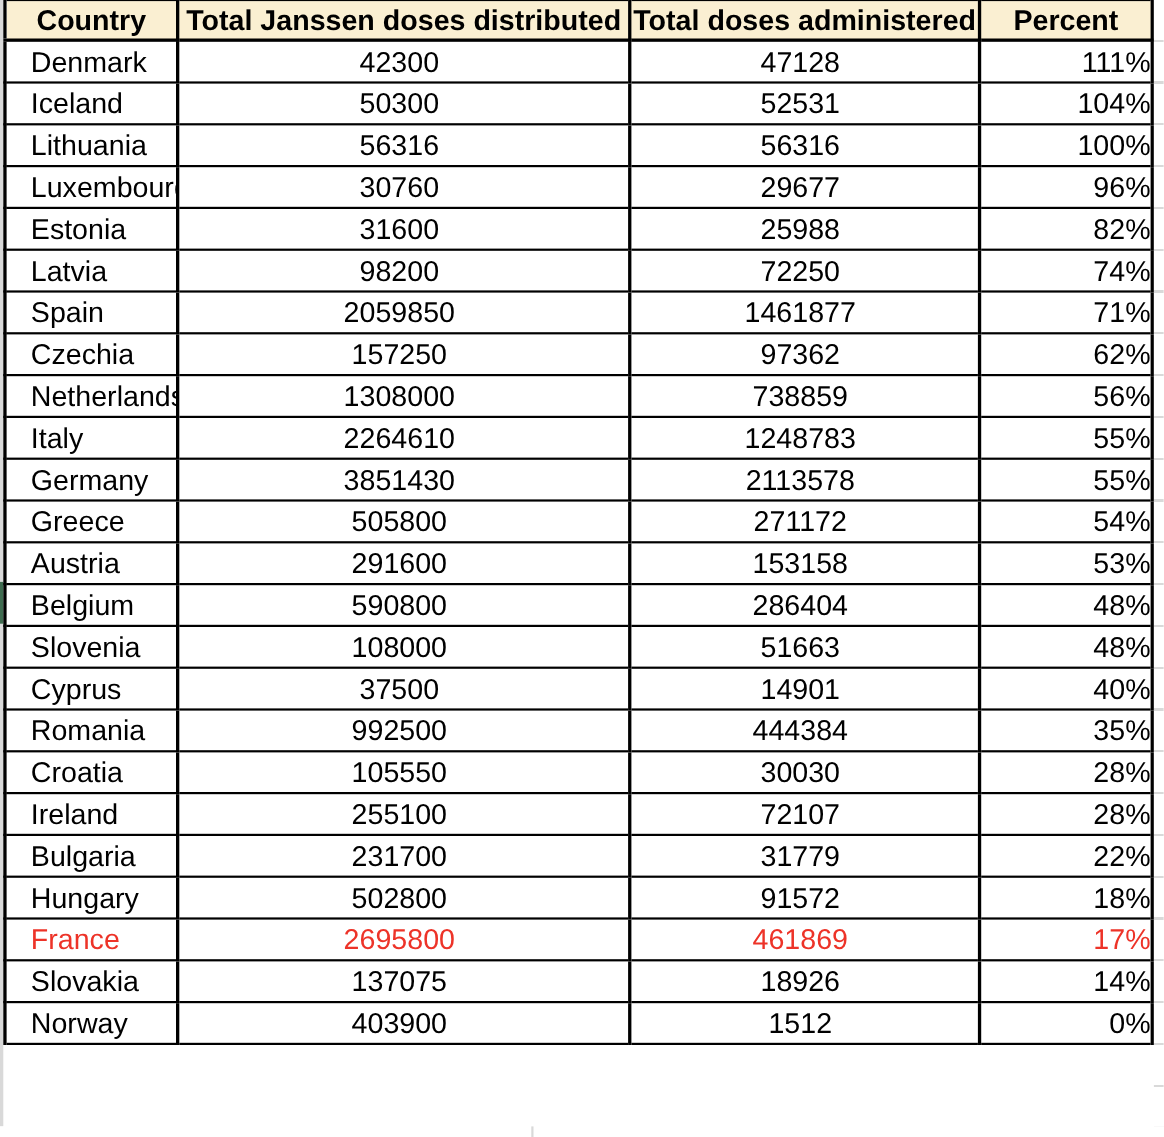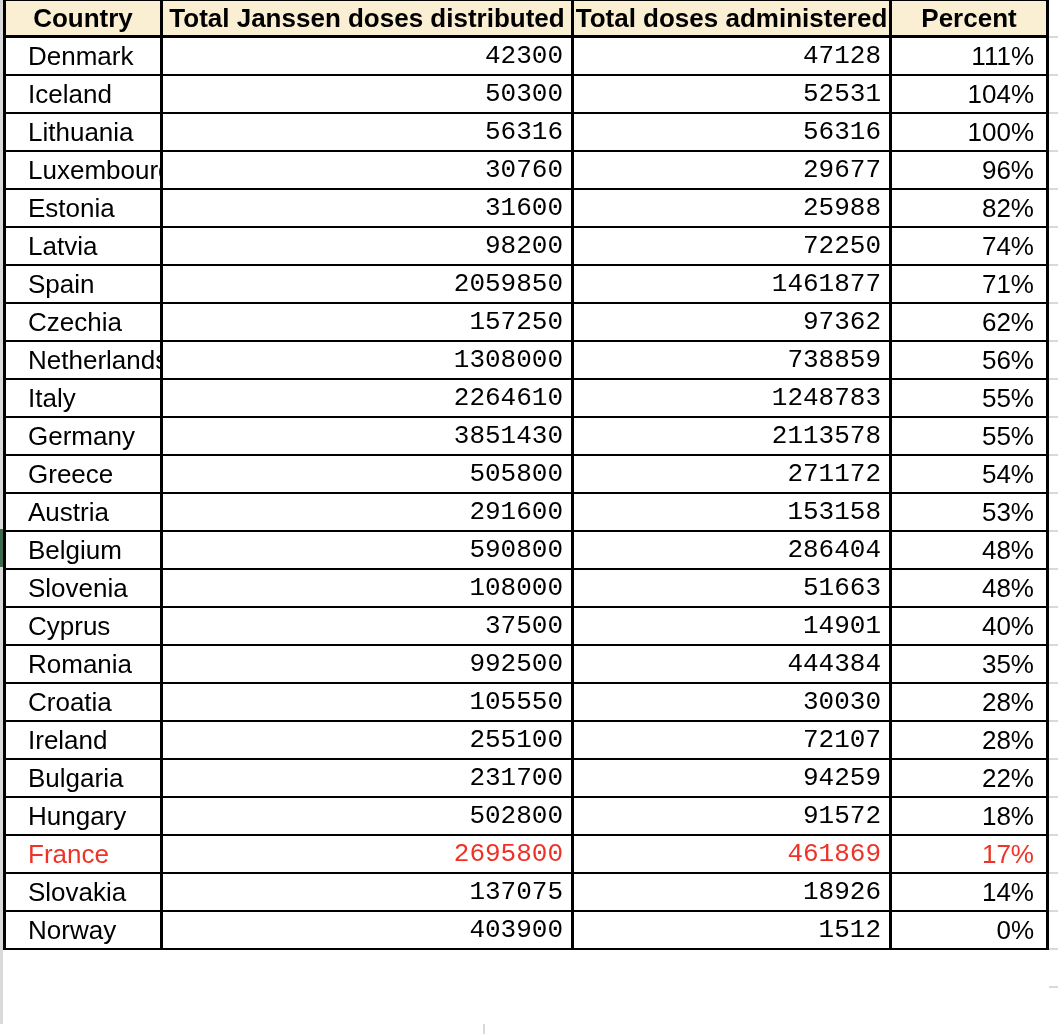--- a/index.html
+++ b/index.html
@@ -60,27 +60,26 @@
   }
   tbody td {
     height: 36px;
     background: #ffffff;
   }
   td.cell-country {
     text-align: left;
     padding-left: 22px;
   }
   td.cell-num {
-    text-align: right;
+    text-align: center;
     padding-right: 8px;
-    font-family: Liberation Mono, monospace;
   }
   td.cell-percent {
     text-align: right;
-    padding-right: 12px;
+    padding-right: 0;
   }
   tr.highlight td {
     color: var(--highlight-red);
   }
   .right-sliver {
     position: absolute;
     left: 1049px; top: 0;
     width: 9px; height: 1024px;
     background: repeating-linear-gradient(
       180deg,
@@ -233,21 +232,21 @@
   </tr>
       <tr>
     <td class="cell-country">Ireland</td>
     <td class="cell-num">255100</td>
     <td class="cell-num">72107</td>
     <td class="cell-percent">28%</td>
   </tr>
       <tr>
     <td class="cell-country">Bulgaria</td>
     <td class="cell-num">231700</td>
-    <td class="cell-num">94259</td>
+    <td class="cell-num">31779</td>
     <td class="cell-percent">22%</td>
   </tr>
       <tr>
     <td class="cell-country">Hungary</td>
     <td class="cell-num">502800</td>
     <td class="cell-num">91572</td>
     <td class="cell-percent">18%</td>
   </tr>
       <tr class="highlight">
     <td class="cell-country">France</td>

